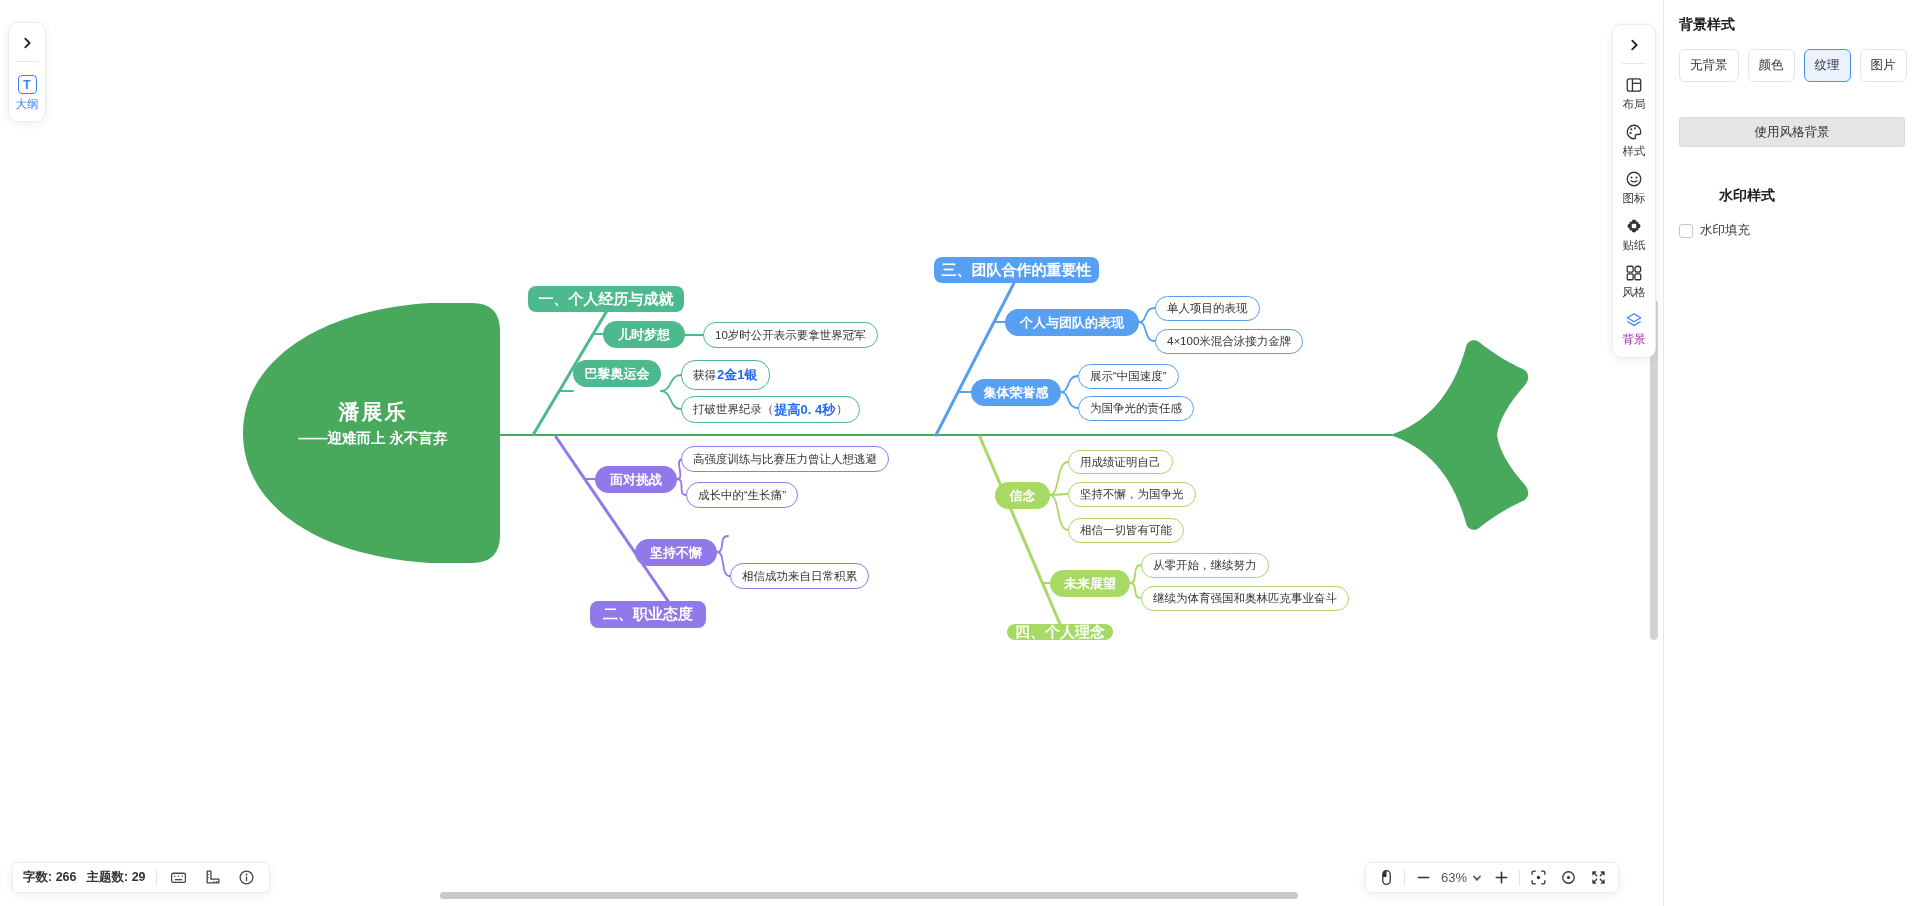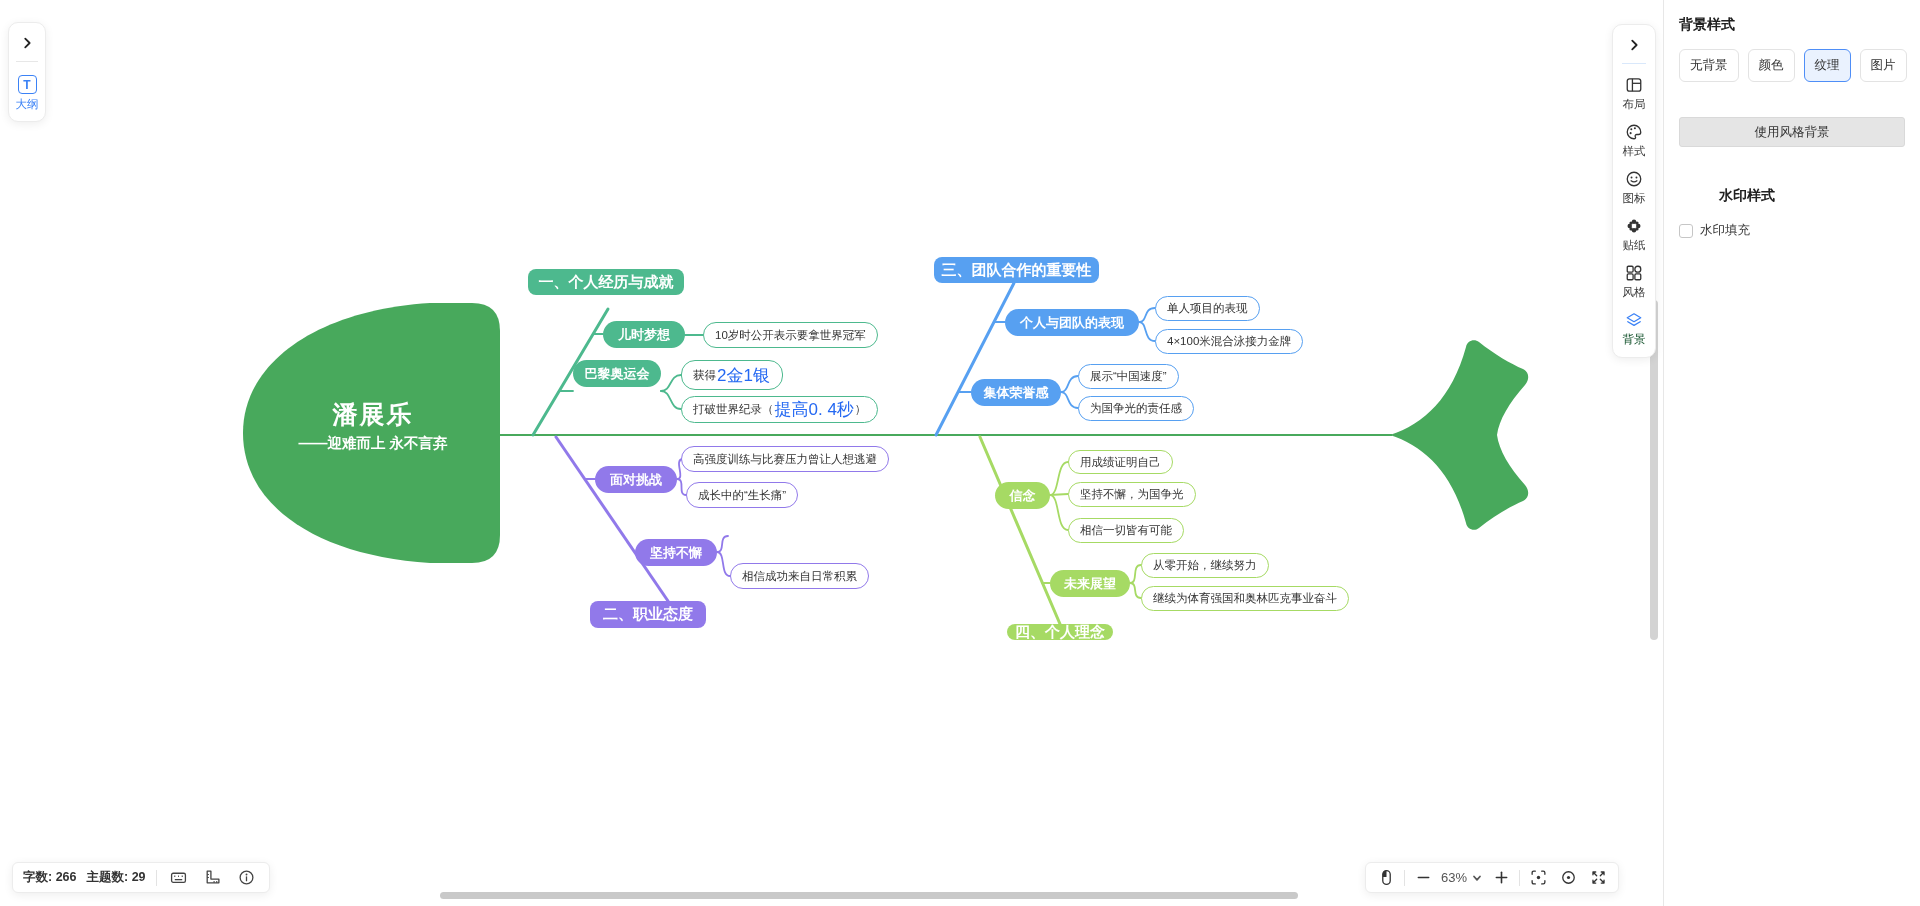--- a/index.html
+++ b/index.html
@@ -24,24 +24,24 @@
 
   
   .hdr { position:absolute; color:#fff; font-weight:bold; font-size:15px; border-radius:8px;
     display:flex; align-items:center; justify-content:center; white-space:nowrap; cursor:pointer; }
   .pill { position:absolute; color:#fff; font-weight:bold; font-size:13px; height:27px; border-radius:14px;
     display:flex; align-items:center; justify-content:center; white-space:nowrap; cursor:pointer; }
   .leaf { position:absolute; background:#fff; color:#333; font-size:11.5px; border-radius:14px;
     border:1.6px solid #999; display:flex; align-items:center; justify-content:center;
     padding:0 11px; white-space:nowrap; cursor:pointer; }
   .leaf.two-line { white-space:pre-line; text-align:center; line-height:1.45; }
-  .leaf .hl { font-weight:normal; font-size:17px; margin:0 1px; }
+  .leaf .hl { font-weight:bold; font-size:13px; margin:0 1px; }
   .center-topic { position:absolute; display:flex; flex-direction:column; align-items:center;
     color:#fff; text-align:center; cursor:pointer; }
-  .ct-title { font-size:25px; font-weight:bold; letter-spacing:2px; }
+  .ct-title { font-size:21px; font-weight:bold; letter-spacing:2px; }
   .ct-sub { font-size:14.5px; font-weight:bold; margin-top:3px; }
 
   
   .status-bar { left:12px; top:862px; height:31px; border-radius:6px; flex-direction:row; padding:0 10px;
     display:flex; align-items:center; gap:10px; font-size:12.5px; color:#333; font-weight:bold; }
   .vsep { width:1px; height:16px; background:#e3e3e3; }
   .sicon { width:24px; height:22px; display:flex; align-items:center; justify-content:center; cursor:pointer; }
 
   
   .zoom-bar { left:1365px; top:862px; height:31px; border-radius:6px; flex-direction:row; padding:11px 8px;
@@ -49,21 +49,21 @@
   .zoom-pct { display:flex; align-items:center; gap:4px; cursor:pointer; color:#555; }
 
   
   .h-scroll { position:absolute; left:440px; top:892px; width:858px; height:7px; border-radius:4px; background:#c9c9c9; }
   .v-scroll { position:absolute; left:1650px; top:300px; width:8px; height:340px; border-radius:4px; background:#d3d3d3; }
 
   
   .right-toolbar { left:1612px; top:24px; width:44px; padding:7px 0 10px; }
   .rt-item { display:flex; flex-direction:column; align-items:center; margin-top:11px; cursor:pointer; color:#3a3a3a; }
   .rt-item span.lbl { font-size:11.5px; margin-top:3px; color:#3a3a3a; }
-  .rt-item.active, .rt-item.active span.lbl { color:#14532d; }
+  .rt-item.active, .rt-item.active span.lbl { color:#a21caf; }
   .rt-divider { width:24px; height:1px; background:#d9e8fb; margin:5px 0 1px; }
 
   
   .right-panel { position:absolute; left:1663px; top:0; width:257px; height:906px; background:#fff;
     border-left:1px solid #e7e7e7; padding:16px 15px; }
   .sec-title { font-size:14px; font-weight:bold; color:#212121; }
   .bg-btn-row { display:flex; gap:9px; margin-top:15px; }
   .bg-btn { padding:7px 10px; font-size:12.5px; color:#333; background:#fff; border:1px solid #e3e3e3;
     border-radius:6px; cursor:pointer; white-space:nowrap; }
   .bg-btn.active { border:1px solid #4e8ef7; background:#eaf2fe; }
@@ -134,21 +134,21 @@
         <path d="M1130,583 C1139,583 1131,598 1141,598"></path>
       </g>
     </g>
   </svg>
 
   <div class="center-topic" style="left:250px;top:398px;width:246px">
     <div class="ct-title">潘展乐</div>
     <div class="ct-sub">——迎难而上 永不言弃</div>
   </div>
 
-  <div class="hdr" style="left: 528px; top: 269px; width: 156px; height: 26px; background: rgb(77, 185, 142);">一、个人经历与成就</div>
+  <div class="hdr" style="left: 528px; top: 286px; width: 156px; height: 26px; background: rgb(77, 185, 142);">一、个人经历与成就</div>
   <div class="pill" style="left: 603px; top: 321px; width: 82px; background: rgb(77, 185, 142);">儿时梦想</div>
   <div class="leaf" style="left: 703px; top: 322px; height: 26px; border-color: rgb(77, 185, 142);">10岁时公开表示要拿世界冠军</div>
   <div class="pill" style="left: 573px; top: 360px; width: 88px; background: rgb(77, 185, 142);">巴黎奥运会</div>
   <div class="leaf" style="left: 681px; top: 360px; height: 30px; border-color: rgb(77, 185, 142);">
     <span>获得</span>
       <span class="hl" style="color: rgb(36, 104, 242);">2金1银</span>
       <span></span>
   </div>
   <div class="leaf" style="left: 681px; top: 396px; height: 27px; border-color: rgb(77, 185, 142);">
     <span>打破世界纪录（</span>

